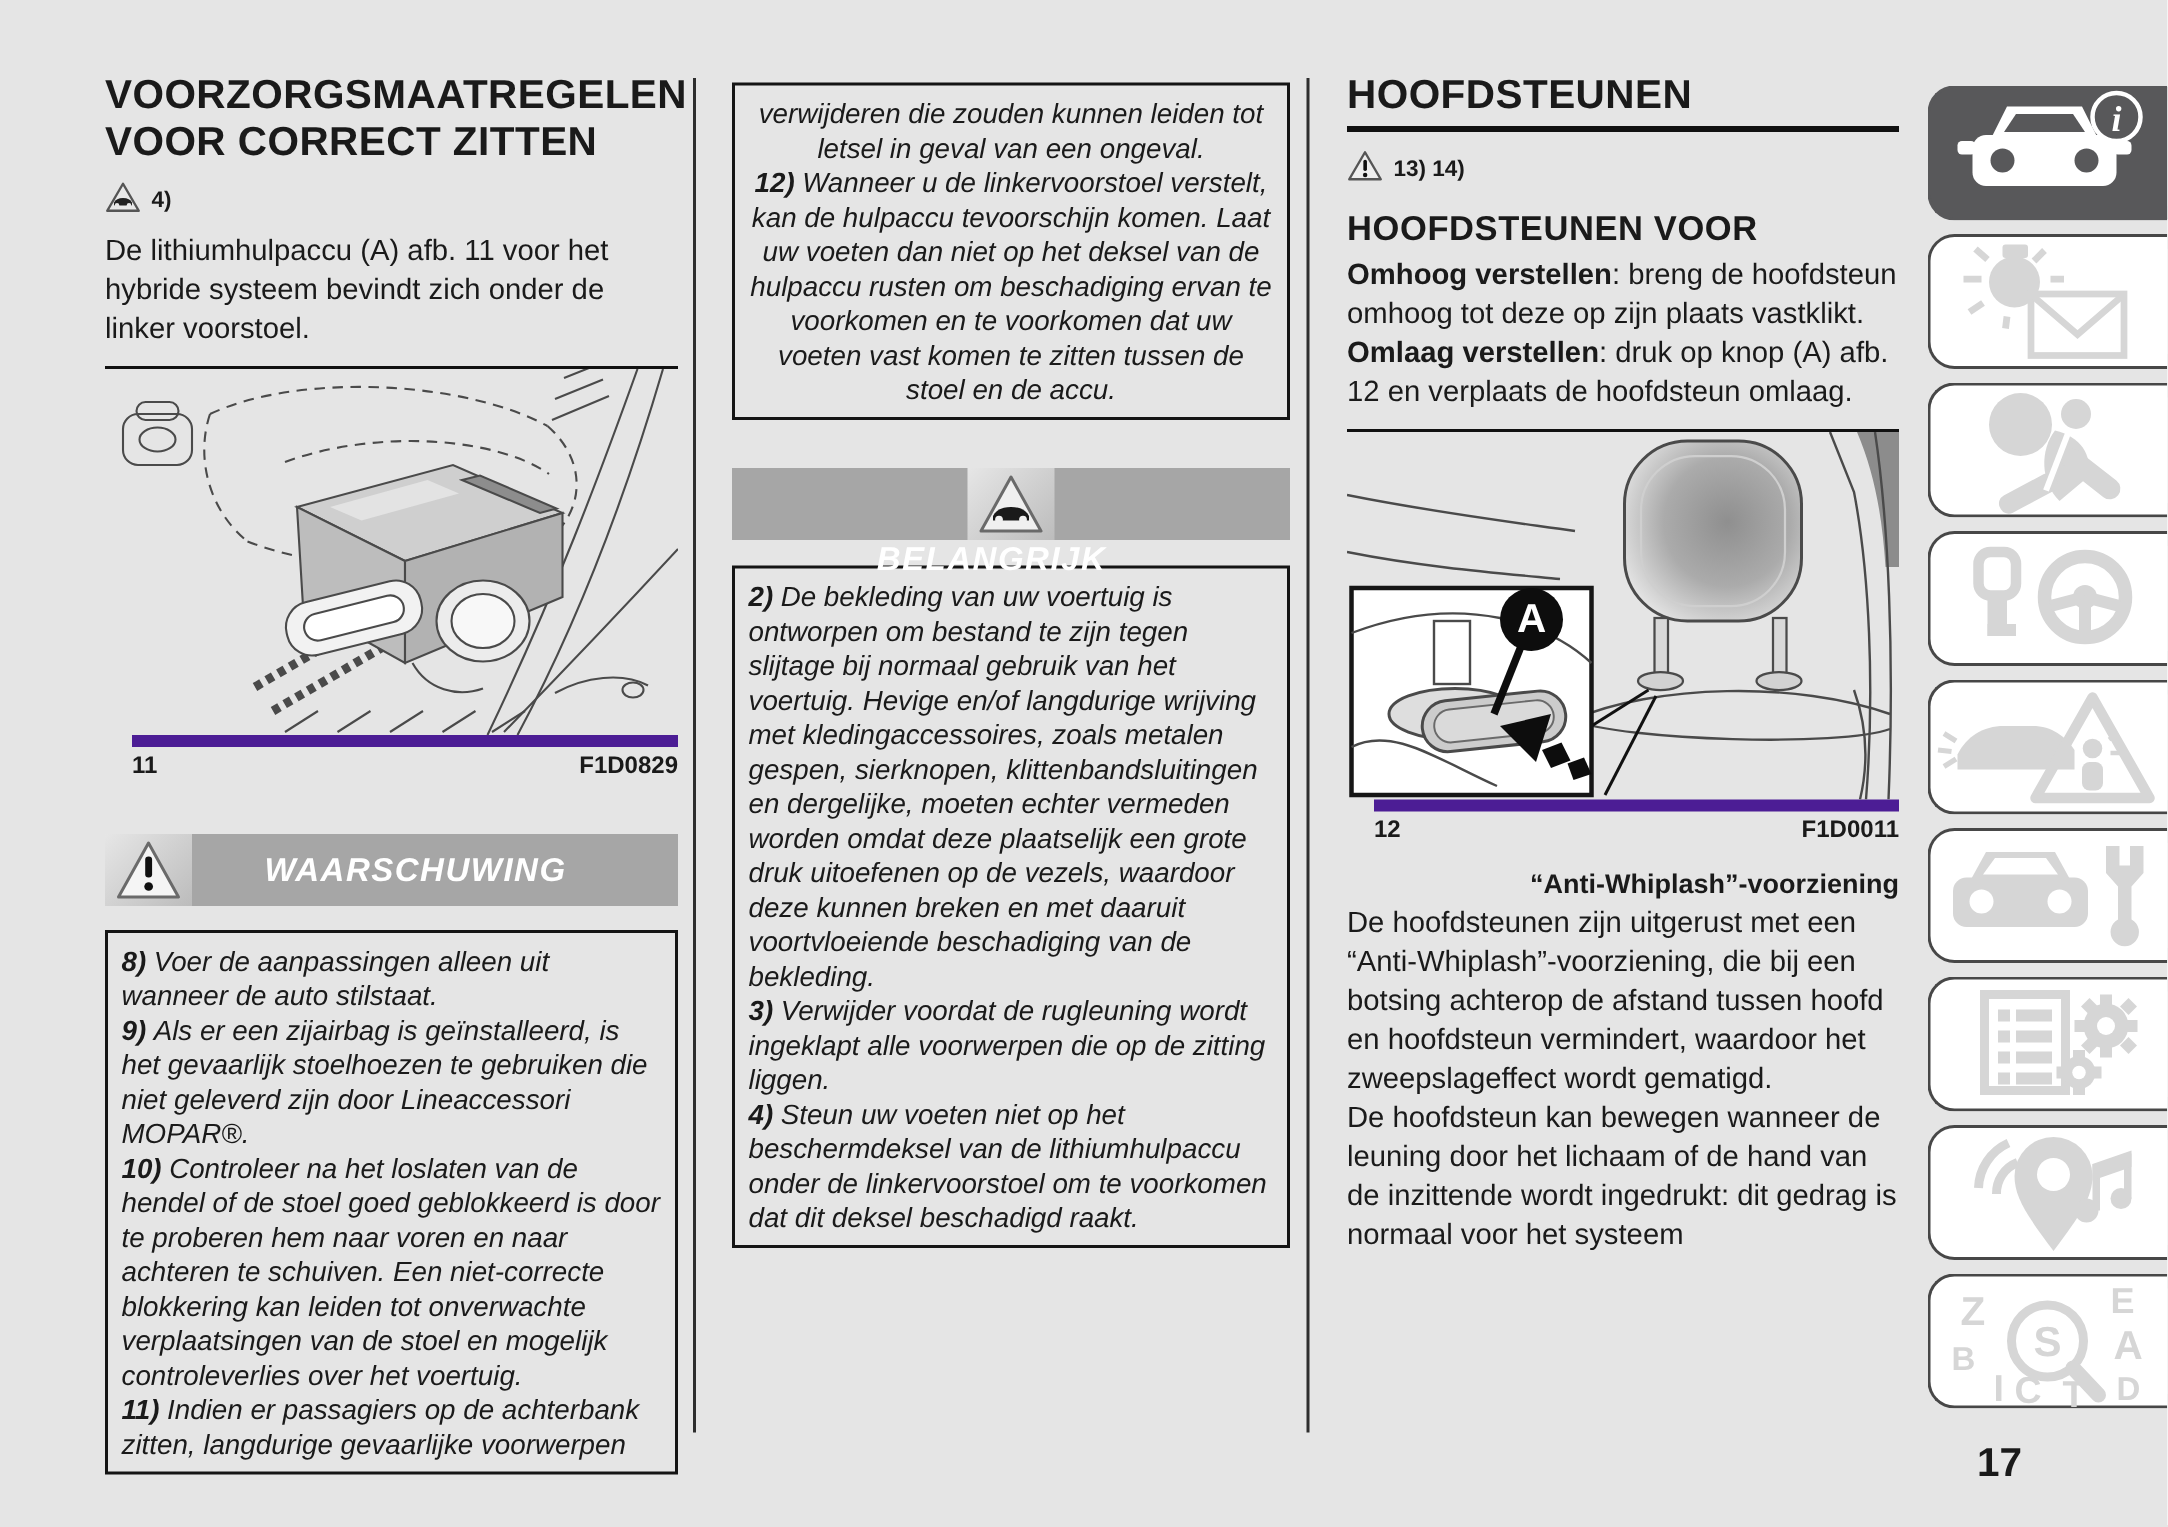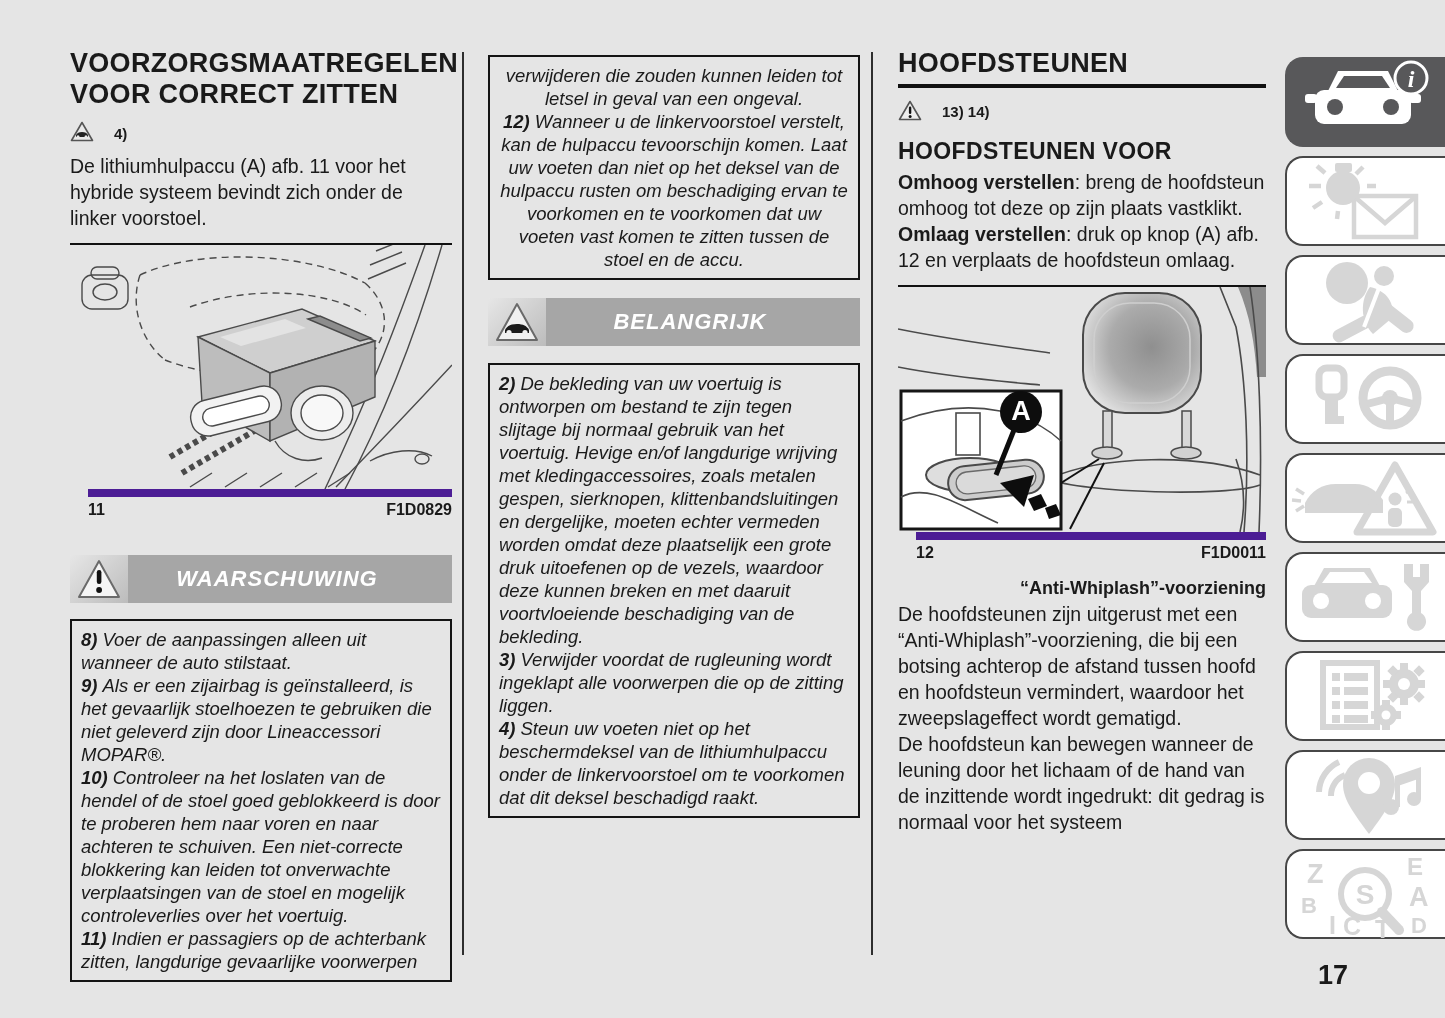--- a/index.html
+++ b/index.html
@@ -7,21 +7,21 @@
         font-family:"Liberation Sans",sans-serif;color:#1a1a1a;}
   .col{position:absolute;top:48px;}
   #col-left{left:70px;width:382px;}
   #col-mid{left:488px;top:55px;width:372px;}
   #col-right{left:898px;width:368px;}
   .vsep{position:absolute;top:52px;width:2px;height:903px;background:#2e2e2e;}
   #sep1{left:462px;} #sep2{left:871px;}
 
   h1.title{font-size:27px;font-weight:bold;letter-spacing:.3px;line-height:1.13;margin:0;}
   .title-underline{border-bottom:4px solid #111;padding-bottom:5px;margin-bottom:8px;}
-  .noteline{display:flex;align-items:center;gap:20px;margin:12px 0 8px;font-weight:bold;font-size:15px;}
+  .noteline{display:flex;align-items:center;gap:7px;margin:12px 0 8px;font-weight:bold;font-size:15px;}
   .body-p{font-size:19.5px;line-height:26px;margin:0;}
   .h2{font-size:23px;font-weight:bold;letter-spacing:.4px;margin:14px 0 4px;}
   .h3{font-size:18px;font-weight:bold;margin:16px 0 2px;text-align:right;}
 
   .figwrap{position:relative;margin-top:12px;}
   .figwrap .art{display:block;border-top:2px solid #111;}
   .figcap{display:flex;justify-content:space-between;border-top:8px solid #4c1d95;
           font-weight:bold;font-size:16px;padding-top:4px;margin-left:18px;}
 
   .banner{height:48px;background:#a6a6a6;display:flex;align-items:center;margin-top:36px;}
@@ -29,21 +29,21 @@
                  display:flex;align-items:center;justify-content:center;flex:0 0 auto;}
   .banner .btitle{flex:1;text-align:center;color:#fff;font-style:italic;font-weight:bold;
                   font-size:22px;letter-spacing:1px;padding-right:26px;}
 
   .textbox{border:2.5px solid #141414;padding:7px 9px;font-style:italic;
            font-size:18.5px;line-height:23px;margin-top:16px;}
   .textbox p{margin:0;}
   .textbox b{font-style:italic;}
   .witem b:not(:empty){margin-right:5px;}
   #col-mid .textbox:first-child{margin-top:0;text-align:center;}
-  .banner.mid{margin-top:18px;}
+  .banner.mid{margin-top:32px;flex-direction:column;}
   .textbox.mid2{margin-top:17px;}
 
   .callout-a{position:absolute;left:102px;top:106px;width:42px;height:42px;border-radius:50%;
              background:#0d0d0d;color:#fff;font-weight:bold;font-size:27px;
              display:flex;align-items:center;justify-content:center;}
 
   .sidebar-tab{position:absolute;left:1285px;width:160px;height:90px;background:#fff;
                border:2px solid #474747;border-right:none;border-radius:18px 0 0 18px;
                box-sizing:border-box;display:flex;align-items:center;justify-content:center;}
   .sidebar-tab.active{background:#58585a;border-color:#58585a;}

